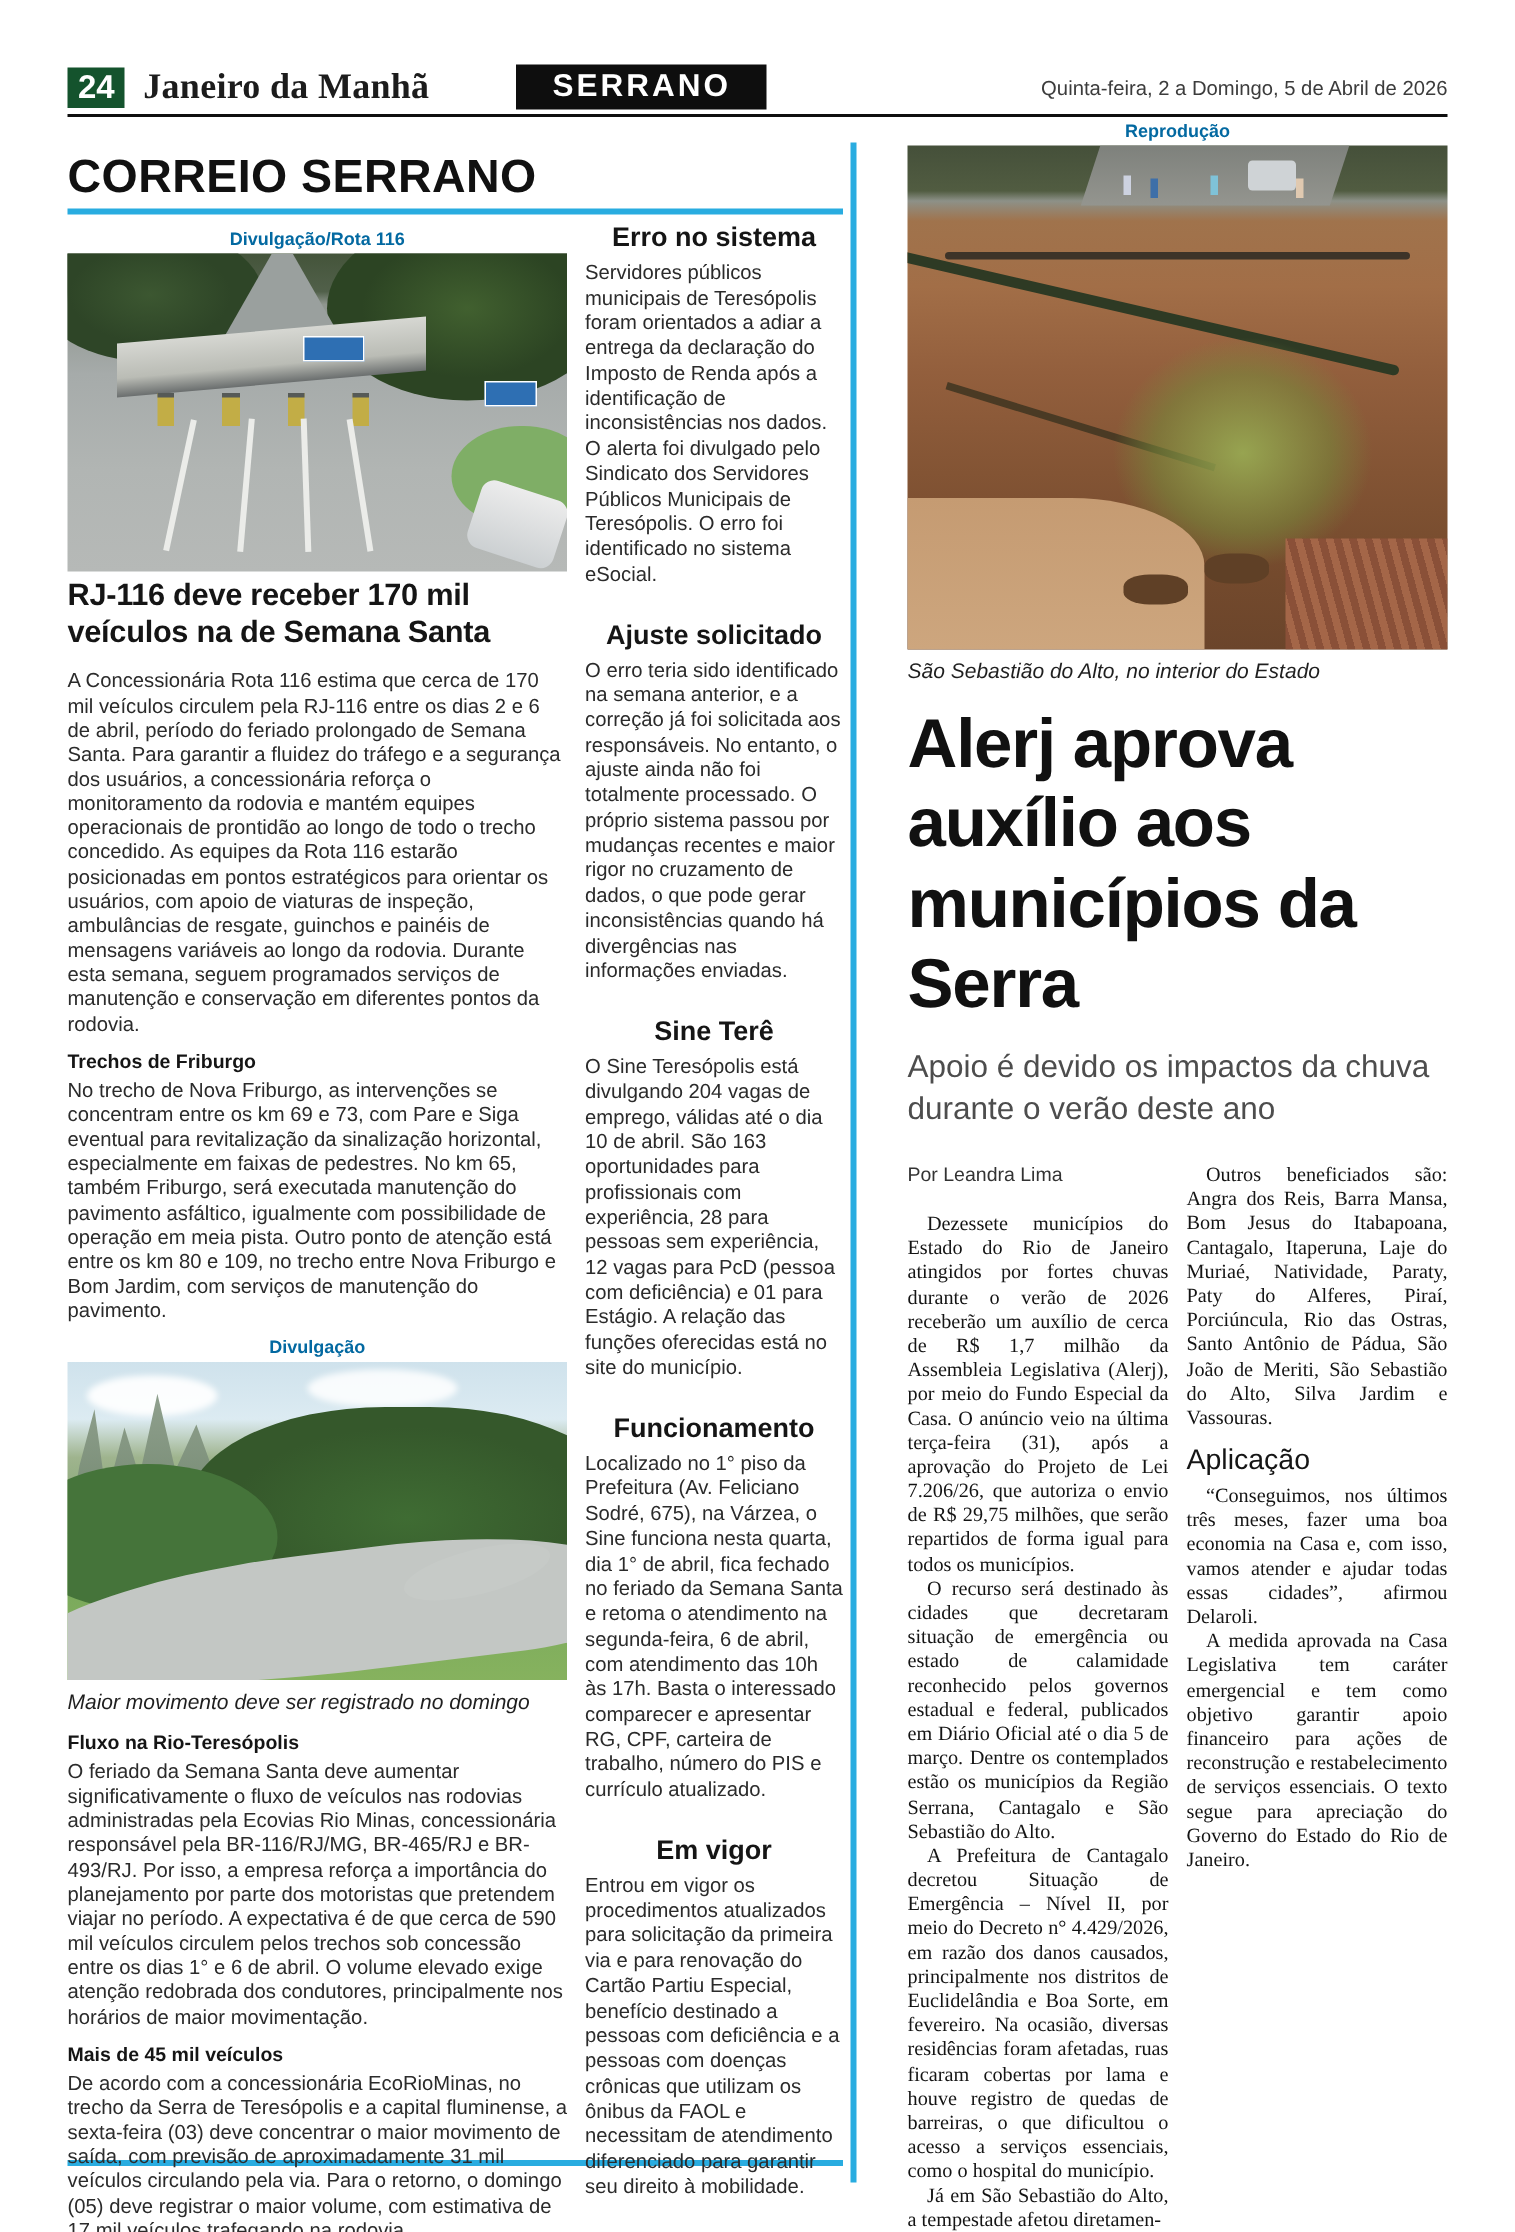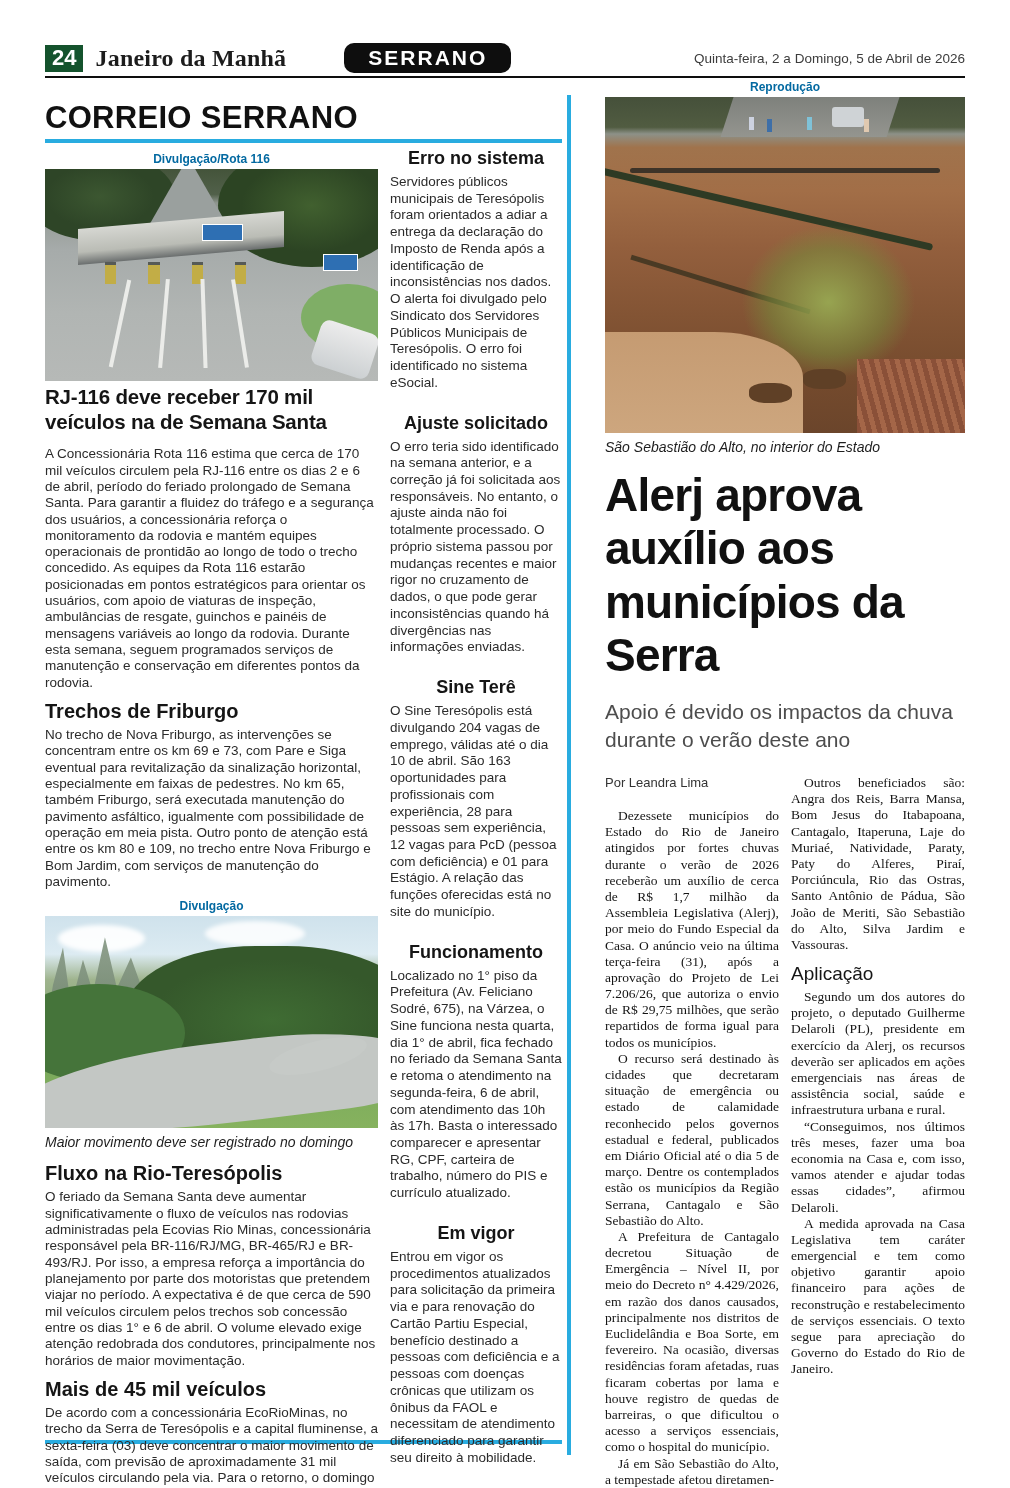--- a/index.html
+++ b/index.html
@@ -5,40 +5,40 @@
   html,body{margin:0;padding:0;background:#e9e9e9;}
   #page{position:relative;width:1010px;height:1488px;background:#ffffff;margin:0 auto;
         font-family:"Liberation Sans", sans-serif;color:#1c1c1c;overflow:hidden;}
 
   
   .header{position:absolute;left:45px;top:40px;width:920px;height:36px;
           display:flex;align-items:center;border-bottom:2.5px solid #0e0e0e;}
   .pagenum{background:#14532d;color:#fff;font-weight:700;font-size:22px;padding:2px 7px 3px;line-height:1;}
   .masthead{font-family:"Liberation Serif", serif;font-weight:700;font-size:24px;margin-left:12px;letter-spacing:.2px;}
   .section-badge{background:#0e0e0e;color:#fff;font-weight:700;font-size:21px;letter-spacing:2px;
-                 padding:4px 24px 5px;margin-left:58px;line-height:1;border-radius:10px;}
+                 padding:4px 24px 5px;margin-left:58px;line-height:1;}
   .edition-date{margin-left:auto;font-size:13.5px;color:#3c3c3c;}
 
   
   .accent-underline{position:absolute;left:45px;top:139px;width:517px;height:4px;}
   .accent-vrule{position:absolute;left:567px;top:95px;width:4px;height:1360px;}
   .accent-bottomrule{position:absolute;left:45px;top:1440px;width:517px;height:3.5px;}
 
   
   .credit{font-size:12px;font-weight:700;color:#0369a1;text-align:center;margin:0 16px 3px;}
   .caption{font-style:italic;font-size:14px;font-weight:500;color:#1f1f1f;margin:6px 0 12px;}
   p.sansbody{font-size:13.5px;line-height:1.21;color:#2b2b2b;margin:0 0 9px;}
 
   
   .left-col{position:absolute;left:45px;top:100px;width:333px;}
   .serrano-title{font-size:31px;font-weight:800;letter-spacing:.3px;margin:0 0 16px;color:#111;}
   .photo{position:relative;width:100%;overflow:hidden;}
   .photo *{position:absolute;}
   .h-article{font-size:20.5px;line-height:1.2;font-weight:700;margin:4px 0 12px;color:#151515;letter-spacing:-.2px;}
-  .h-sub{font-size:20px;font-weight:700;margin:8px 0 4px;color:#151515;}
+  .h-sub{font-size:13px;font-weight:700;margin:8px 0 4px;color:#151515;}
 
   
   .ph1{height:212px;background:linear-gradient(180deg,#44543a 0%,#51604a 12%,#8f968f 16%,#a6abaa 38%,#b1b5b3 68%,#b6b9b7 100%);}
   .ph1-treeL{left:-6%;top:-8%;width:45%;height:42%;background:radial-gradient(closest-side,#3c5731,#2e4527 72%);border-radius:50%;}
   .ph1-treeR{right:-8%;top:-12%;width:56%;height:58%;background:radial-gradient(closest-side,#41602f,#2c4423 75%);border-radius:50%;}
   .ph1-roadtop{left:30%;top:0;width:26%;height:30%;background:#9aa09e;clip-path:polygon(42% 0,58% 0,100% 100%,0 100%);}
   .ph1-canopy{left:10%;top:24%;width:62%;height:17%;background:linear-gradient(180deg,#d6d7d2,#babcb5 65%,#6a6e6e);transform:skewY(-5deg);}
   .ph1-sign{left:47%;top:26%;width:12%;height:7%;background:#2e6fb3;border:1px solid #fff;}
   .ph1-sign2{right:6%;top:40%;width:10%;height:7%;background:#2e6fb3;border:1px solid #fff;}
   .ph1-booth{top:44%;width:3.4%;height:9%;background:#c2ad46;border-top:3px solid #565a57;}
@@ -202,20 +202,19 @@
       <div class="colA">
         <div class="byline">Por Leandra Lima</div>
         <p>Dezessete municípios do Estado do Rio de Janeiro atingidos por fortes chuvas durante o verão de 2026 receberão um auxílio de cerca de R$ 1,7 milhão da Assembleia Legislativa (Alerj), por meio do Fundo Especial da Casa. O anúncio veio na última terça-feira (31), após a aprovação do Projeto de Lei 7.206/26, que autoriza o envio de R$ 29,75 milhões, que serão repartidos de forma igual para todos os municípios.</p>
         <p>O recurso será destinado às cidades que decretaram situação de emergência ou estado de calamidade reconhecido pelos governos estadual e federal, publicados em Diário Oficial até o dia 5 de março. Dentre os contemplados estão os municípios da Região Serrana, Cantagalo e São Sebastião do Alto.</p>
         <p>A Prefeitura de Cantagalo decretou Situação de Emergência – Nível II, por meio do Decreto n° 4.429/2026, em razão dos danos causados, principalmente nos distritos de Euclidelândia e Boa Sorte, em fevereiro. Na ocasião, diversas residências foram afetadas, ruas ficaram cobertas por lama e houve registro de quedas de barreiras, o que dificultou o acesso a serviços essenciais, como o hospital do município.</p>
         <p>Já em São Sebastião do Alto, a tempestade afetou diretamen-</p>
       </div>
       <div class="colB">
         <p>Outros beneficiados são: Angra dos Reis, Barra Mansa, Bom Jesus do Itabapoana, Cantagalo, Itaperuna, Laje do Muriaé, Natividade, Paraty, Paty do Alferes, Piraí, Porciúncula, Rio das Ostras, Santo Antônio de Pádua, São João de Meriti, São Sebastião do Alto, Silva Jardim e Vassouras.</p>
         <h4 class="h-apl">Aplicação</h4>
-        <p>Segundo um dos autores do projeto, o deputado Guilherme Delaroli (PL), presidente em exercício da Alerj, os recursos deverão ser aplicados em ações emergenciais nas áreas de assistência social, saúde e infraestrutura urbana e rural.</p>
         <p>“Conseguimos, nos últimos três meses, fazer uma boa economia na Casa e, com isso, vamos atender e ajudar todas essas cidades”, afirmou Delaroli.</p>
         <p>A medida aprovada na Casa Legislativa tem caráter emergencial e tem como objetivo garantir apoio financeiro para ações de reconstrução e restabelecimento de serviços essenciais. O texto segue para apreciação do Governo do Estado do Rio de Janeiro.</p>
       </div>
     </div>
   </div>
 
 </div>
 
 </body></html>

